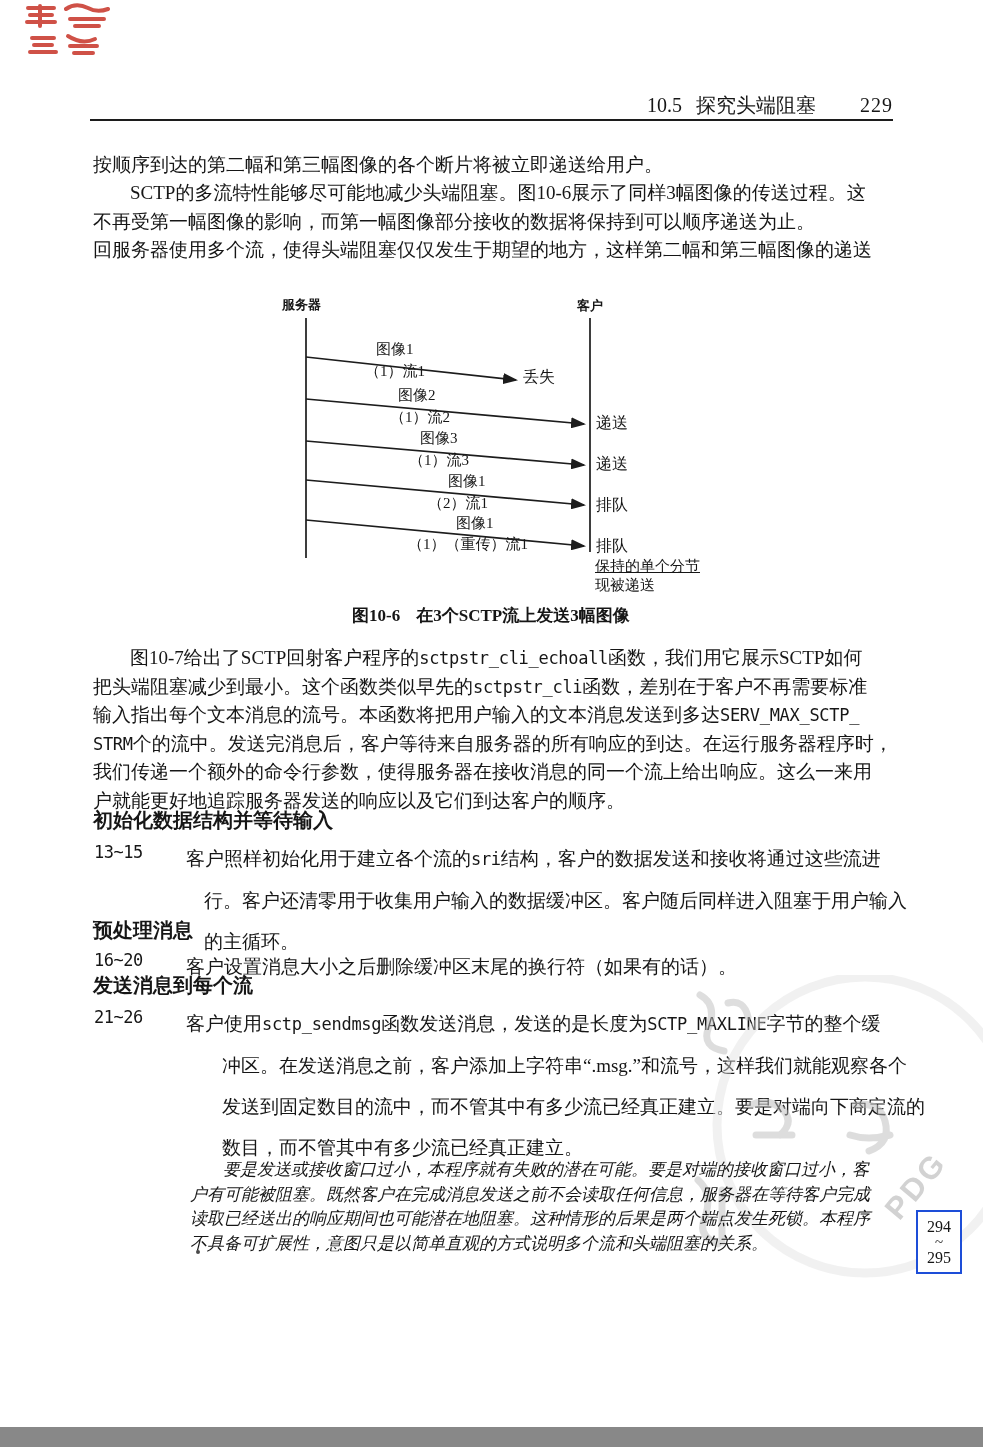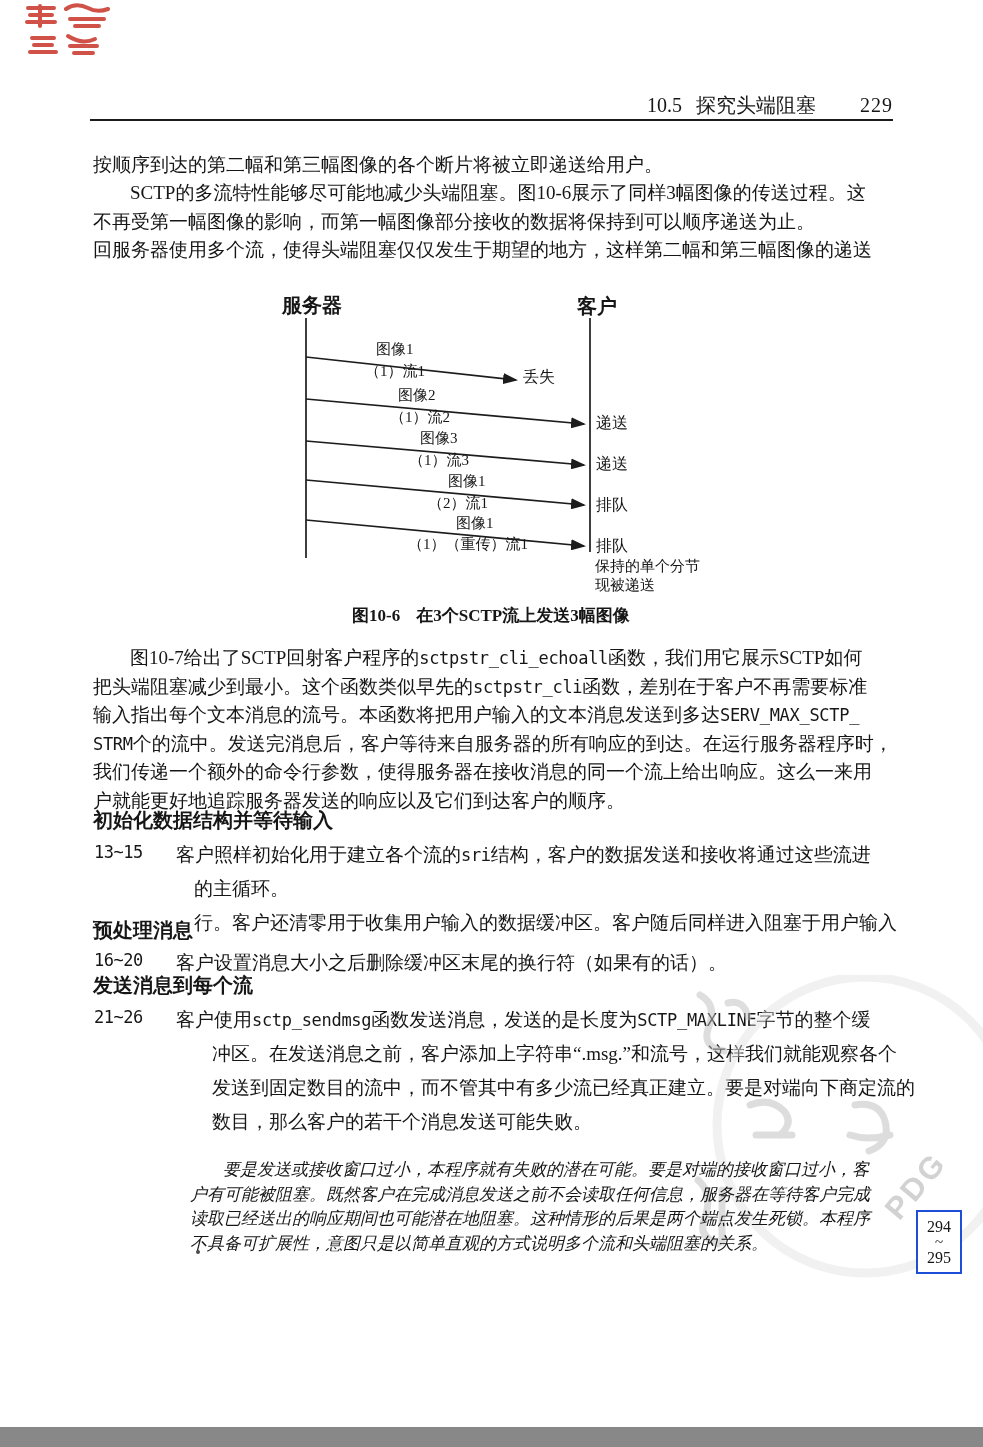--- a/index.html
+++ b/index.html
@@ -25,36 +25,36 @@
   .code{font-family:"DejaVu Sans Mono","Liberation Mono",monospace;font-size:17px;letter-spacing:-0.3px;}
   
   .sechead{
     position:absolute;left:93px;font-family:"Liberation Sans","DejaVu Sans",sans-serif;
     font-weight:700;font-size:20px;line-height:29px;white-space:nowrap;
   }
   .rangelbl{
     position:absolute;left:94px;font-family:"DejaVu Sans Mono","Liberation Mono",monospace;
     font-size:17px;line-height:28.6px;letter-spacing:-0.5px;
   }
-  .secbody{position:absolute;left:176px;width:722px;font-size:19px;line-height:34px;}
+  .secbody{position:absolute;left:186px;width:722px;font-size:19px;line-height:41px;}
   .secbody .ln{white-space:nowrap;}
   .secbody .ln + .ln{padding-left:18px;}
   .secbody.deep .ln + .ln{padding-left:36px;}
   
   .note{
     position:absolute;left:190px;width:704px;font-size:17px;line-height:24.7px;
     font-style:italic;
   }
   .note .ln{white-space:nowrap;}
   .note .ln:first-child{padding-left:33px;}
   
   .dg-label{position:absolute;font-size:15px;line-height:17px;white-space:nowrap;text-align:right;}
   .dg-actor{
     position:absolute;font-family:"Liberation Sans","DejaVu Sans",sans-serif;
-    font-weight:700;font-size:20px;line-height:18px;white-space:nowrap;
+    font-weight:700;font-size:13px;line-height:18px;white-space:nowrap;
   }
   .dg-result{position:absolute;font-size:16px;line-height:18px;white-space:nowrap;}
   .dg-note{position:absolute;font-size:15px;line-height:19px;white-space:nowrap;}
   .dg-caption{
     position:absolute;left:352px;top:606px;font-size:17px;font-weight:700;
     white-space:nowrap;line-height:20px;
   }
   .dg-caption .cap-label{margin-right:16px;}
   svg.layer{position:absolute;left:0;top:0;pointer-events:none;}
   
@@ -137,57 +137,57 @@
   <div class="dg-label" style="left:409px;top:452px;">（1）流3</div>
   <div class="dg-result" style="left:596px;top:455px;">递送</div>
 
   <div class="dg-label" style="left:448px;top:473px;">图像1</div>
   <div class="dg-label" style="left:428px;top:495px;">（2）流1</div>
   <div class="dg-result" style="left:596px;top:496px;">排队</div>
 
   <div class="dg-label" style="left:456px;top:515px;">图像1</div>
   <div class="dg-label" style="left:408px;top:536px;">（1）（重传）流1</div>
   <div class="dg-result" style="left:596px;top:537px;">排队</div>
-  <div class="dg-note" style="left:595px;top:557px;">保持的单个分节</div>
+  <div class="dg-note" style="left:595px;top:557px;text-decoration:underline;">保持的单个分节</div>
   <div class="dg-note" style="left:595px;top:576px;">现被递送</div>
 
   <div class="dg-caption">
     <span class="cap-label">图10-6</span><span>在3个SCTP流上发送3幅图像</span>
   </div>
 
   <div class="para ind" style="top:644px;">
     <div class="ln"><span>图10-7给出了SCTP回射客户程序的</span><span class="code">sctpstr_cli_echoall</span><span>函数，我们用它展示SCTP如何</span></div>
     <div class="ln"><span>把头端阻塞减少到最小。这个函数类似早先的</span><span class="code">sctpstr_cli</span><span>函数，差别在于客户不再需要标准</span></div>
     <div class="ln"><span>输入指出每个文本消息的流号。本函数将把用户输入的文本消息发送到多达</span><span class="code">SERV_MAX_SCTP_</span></div>
     <div class="ln"><span class="code">STRM</span><span>个的流中。发送完消息后，客户等待来自服务器的所有响应的到达。在运行服务器程序时，</span></div>
     <div class="ln"><span>我们传递一个额外的命令行参数，使得服务器在接收消息的同一个流上给出响应。这么一来用</span></div>
     <div class="ln"><span>户就能更好地追踪服务器发送的响应以及它们到达客户的顺序。</span></div>
   </div>
 
   <div class="sechead" style="top:806px;">初始化数据结构并等待输入</div>
   <div class="rangelbl" style="top:838px;">13~15</div>
   <div class="secbody" style="top:838px;">
     <div class="ln"><span>客户照样初始化用于建立各个流的</span><span class="code">sri</span><span>结构，客户的数据发送和接收将通过这些流进</span></div>
+    <div class="ln"><span>行。客户还清零用于收集用户输入的数据缓冲区。客户随后同样进入阻塞于用户输入</span></div>
     <div class="ln"><span>的主循环。</span></div>
-    <div class="ln"><span>行。客户还清零用于收集用户输入的数据缓冲区。客户随后同样进入阻塞于用户输入</span></div>
   </div>
 
   <div class="sechead" style="top:916px;">预处理消息</div>
   <div class="rangelbl" style="top:946px;">16~20</div>
   <div class="secbody" style="top:946px;">
     <div class="ln"><span>客户设置消息大小之后删除缓冲区末尾的换行符（如果有的话）。</span></div>
   </div>
 
   <div class="sechead" style="top:971px;">发送消息到每个流</div>
   <div class="rangelbl" style="top:1003px;">21~26</div>
   <div class="secbody deep" style="top:1003px;">
     <div class="ln"><span>客户使用</span><span class="code">sctp_sendmsg</span><span>函数发送消息，发送的是长度为</span><span class="code">SCTP_MAXLINE</span><span>字节的整个缓</span></div>
     <div class="ln"><span>冲区。在发送消息之前，客户添加上字符串“.msg.”和流号，这样我们就能观察各个</span></div>
     <div class="ln"><span>发送到固定数目的流中，而不管其中有多少流已经真正建立。要是对端向下商定流的</span></div>
-    <div class="ln"><span>数目，那么客户的若干个消息发送可能失败。</span></div>
+    <div class="ln"><span>数目，而不管其中有多少流已经真正建立。</span></div>
   </div>
 
   <svg class="layer" width="320" height="320" style="left:670px;top:975px;">
     <g stroke="#bdbdbd" stroke-width="7" stroke-linecap="round" fill="none" opacity="0.5">
       <path d="M30 20 q18 10 8 34 q-6 18 16 22 M58 28 q16 -4 20 14"></path>
       <path d="M80 130 q20 -8 34 6 q10 12 -4 24 M86 160 h36"></path>
       <path d="M185 130 q24 -4 30 16 q6 22 -16 30 M180 160 q18 6 40 0"></path>
       <path d="M28 205 q16 14 6 40 q-6 16 14 24 M52 215 v52"></path>
     </g>
     <circle cx="195" cy="150" r="148" stroke="#e0e0e0" stroke-width="9" fill="none" opacity="0.45"></circle>

